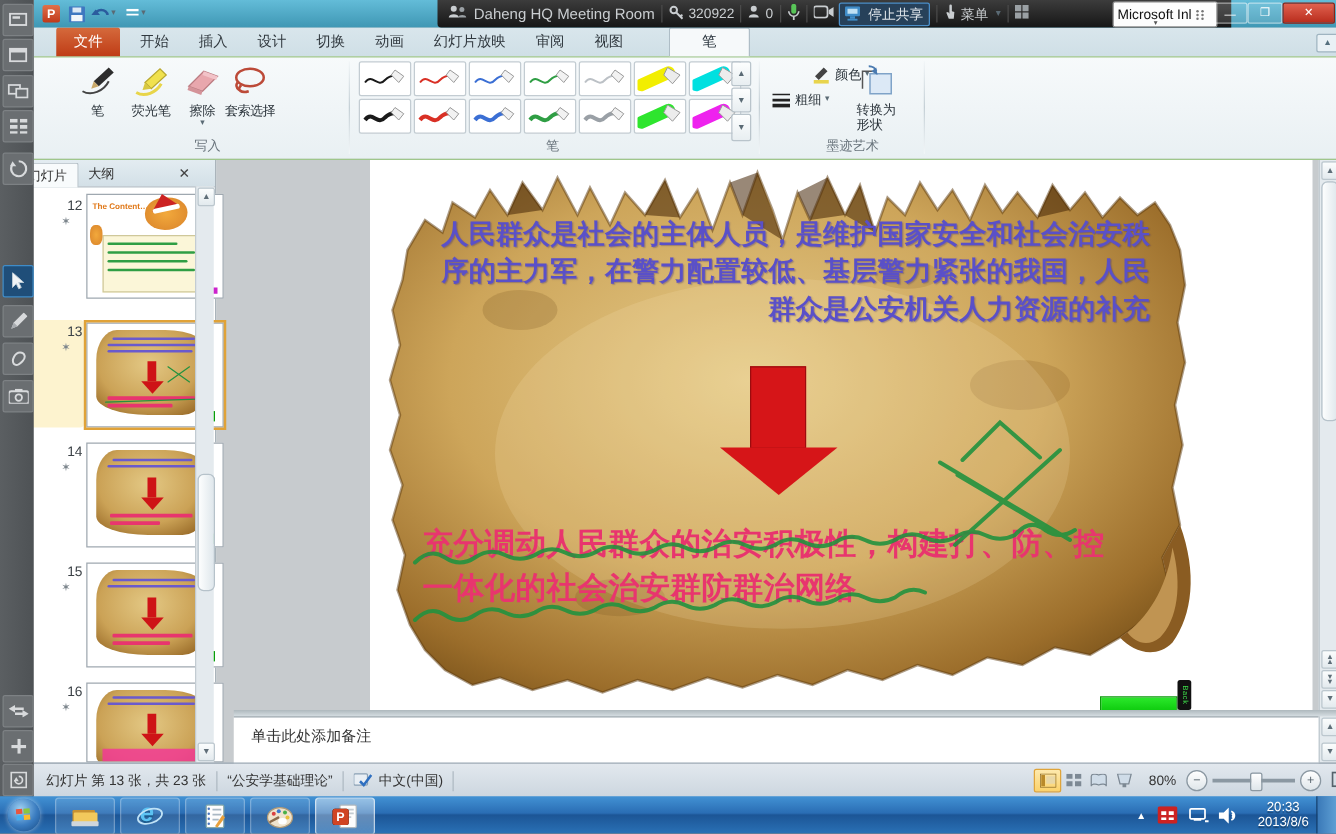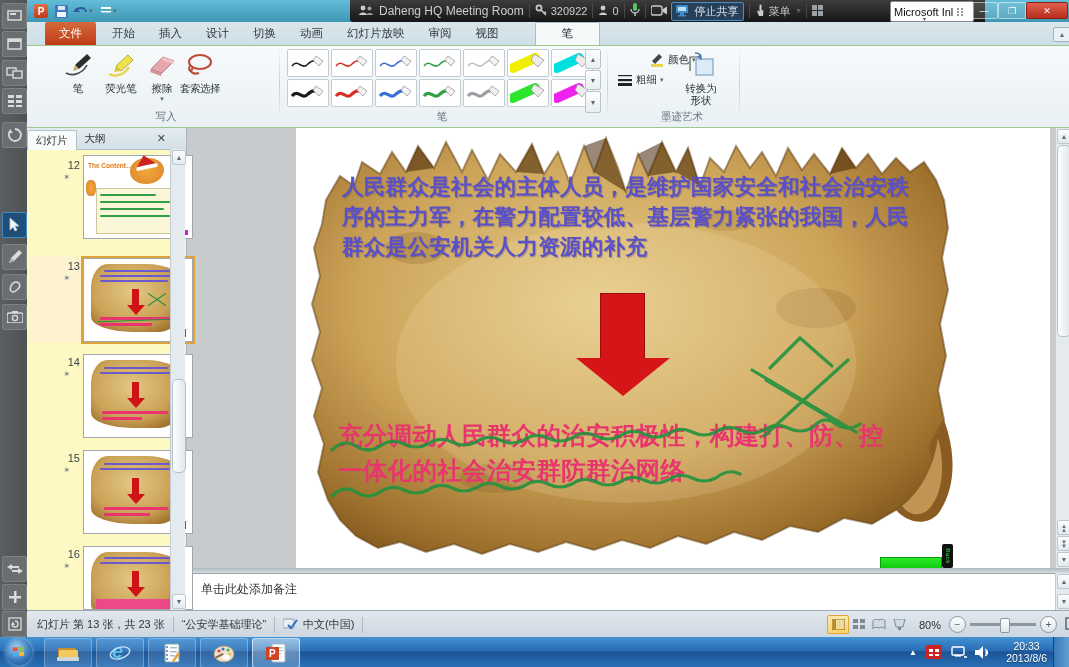--- a/index.html
+++ b/index.html
@@ -46,21 +46,21 @@
   .bigbtn .lbl{font-size:10.5px;color:#2b343b;margin-top:3px;white-space:nowrap;}
   .bigbtn.sel{background:linear-gradient(#fde9ad,#fbd26b);border:1px solid #dfa43a;top:2px;}
   .dd{font-size:7px;color:#5a6a74;line-height:6px;}
   .swatch{width:40px;height:26px;background:#fff;border:1px solid #c3ccd2;border-radius:2px;margin:0 2px 2px 0;display:flex;align-items:center;justify-content:center;}
   .gal-row{display:flex;}
   .gal-arrow{width:14px;height:18px;border:1px solid #b9c4cb;background:linear-gradient(#fdfefe,#e8eef1);border-radius:2px;color:#5a6a74;
     font-size:7px;display:flex;align-items:center;justify-content:center;margin-bottom:1px;}
   .smallbtn{position:absolute;display:flex;align-items:center;font-size:10.5px;color:#2b343b;white-space:nowrap;}
 
   
-  .panel{position:absolute;left:27px;top:128px;width:159px;height:482px;background:#fef9c3;border-right:1px solid #aab4bb;z-index:7;}
+  .panel{position:absolute;left:13px;top:128px;width:159px;height:482px;background:#ffffff;border-right:1px solid #aab4bb;z-index:7;}
   .panel-hdr{position:absolute;left:0;top:0;width:159px;height:21px;background:linear-gradient(#e3ecf1,#d3e0e7);border-bottom:1px solid #b4bfc6;display:flex;align-items:center;}
   .ptab{font-size:10.5px;padding:3px 8px 2px 8px;color:#333;}
   .ptab.active{background:#f8fbfc;border:1px solid #b4bfc6;border-bottom:none;border-radius:2px 2px 0 0;margin-top:2px;}
   .thumb{position:absolute;left:56px;width:108px;height:82px;background:#fff;border:1px solid #9fa8b0;}
   .thumb.selected{outline:2px solid #e0a238;}
   .tnum{position:absolute;left:33px;width:20px;font-size:11px;color:#3c4247;text-align:right;}
   .tstar{position:absolute;left:36px;font-size:9px;color:#7c858c;}
   .parch{position:absolute;left:7px;top:5px;width:92px;height:68px;
     background:radial-gradient(ellipse at 45% 40%,#e3c884 0%,#cba256 55%,#9a6c29 85%,#6e4a17 100%);
     border-radius:18% 40% 25% 45%/35% 28% 48% 22%;}
@@ -69,21 +69,21 @@
   .tarrow-head{position:absolute;width:0;height:0;border-left:9px solid transparent;border-right:9px solid transparent;border-top:10px solid #ce1316;}
   .tbadge{position:absolute;width:13px;height:6px;background:#0cd40c;border:1px solid #0a9c0a;}
   .pscroll{position:absolute;left:143px;top:21px;width:14px;height:461px;background:#e4eaee;border-left:1px solid #c3ccd2;}
   .scroll-btn{width:12px;height:13px;margin:1px 0 0 1px;background:linear-gradient(#fbfdfd,#e3eaee);border:1px solid #bcc7ce;border-radius:2px;
     color:#5f6e78;font-size:7px;display:flex;align-items:center;justify-content:center;}
 
   
   .editor{position:absolute;left:187px;top:128px;width:868px;height:440px;background:#c7cbce;z-index:5;}
   .slide{position:absolute;left:109px;top:0;width:754px;height:440px;background:#fff;overflow:hidden;}
   .slide-top-text{position:absolute;left:46px;top:44px;width:578px;font-family:"Liberation Serif","DejaVu Serif",serif;
-    font-weight:bold;font-size:21.5px;line-height:30px;letter-spacing:.3px;text-shadow:1px 1px 1px rgba(50,40,130,.35);}
+    font-weight:bold;font-size:21.5px;line-height:30px;letter-spacing:.3px;text-shadow:1px 1px 1px rgba(50,40,130,.35);text-align:right;}
   .slide-bottom-text{position:absolute;left:42px;top:290px;width:562px;font-weight:bold;font-size:24.5px;line-height:35px;letter-spacing:.3px;}
   .vscroll{position:absolute;left:1055px;top:128px;width:14px;height:440px;background:#e4eaee;border-left:1px solid #c3ccd2;z-index:6;}
   .notes-split{position:absolute;left:187px;top:568px;width:882px;height:5px;background:linear-gradient(#aeb8bd,#d5dde1);z-index:6;}
   .notes{position:absolute;left:187px;top:573px;width:868px;height:37px;background:#fff;border-top:1px solid #98a4ab;z-index:6;}
   .nscroll{position:absolute;left:1055px;top:573px;width:14px;height:37px;background:#e4eaee;border-left:1px solid #c3ccd2;z-index:6;}
 
   
   .statusbar{position:absolute;left:27px;top:610px;width:1042px;height:27px;background:linear-gradient(#e2e8ee,#ccd6df);
     border-top:1px solid #9aa8b4;display:flex;align-items:center;color:#333;font-size:11px;z-index:8;}
   .sb-sep{width:1px;height:16px;background:#aeb9c2;margin:0 8px;}
@@ -462,21 +462,21 @@
       <span style="margin-left:3px">粗细</span>
         <span class="dd" style="margin-left:3px">▾</span>
     </div>
     <div class="bigbtn" style="left:648px;width:52px">
       <svg width="30" height="28">
           <rect x="10" y="8" width="17" height="16" fill="#dce9f6" stroke="#7fa3c8" stroke-width="1.2"></rect>
           <path d="M4,20 L4,6 L12,6" fill="none" stroke="#555" stroke-width="1.2"></path>
           <path d="M9,2 a6,5 0 0 1 6,4" fill="none" stroke="#4a7ab0" stroke-width="1.6"></path>
           <polygon points="15,3 16,9 11,6" fill="#4a7ab0"></polygon>
         </svg>
-      <span class="lbl" style="line-height:12px;text-align:center"><span>转换为</span><br><span>形状</span></span>
+      <span class="lbl" style="line-height:12px;"><span>转换为</span><br><span>形状</span></span>
     </div>
     <div class="rgroup-label" style="left:600px;width:110px">墨迹艺术</div>
     <div class="rgsep" style="left:712px"></div>
   </div>
 
   <div class="panel">
     <div class="panel-hdr">
       <div class="ptab active">幻灯片</div>
       <div class="ptab">大纲</div>
       <div style="position:absolute;right:20px;top:4px;font-size:11px;color:#444">✕</div>

